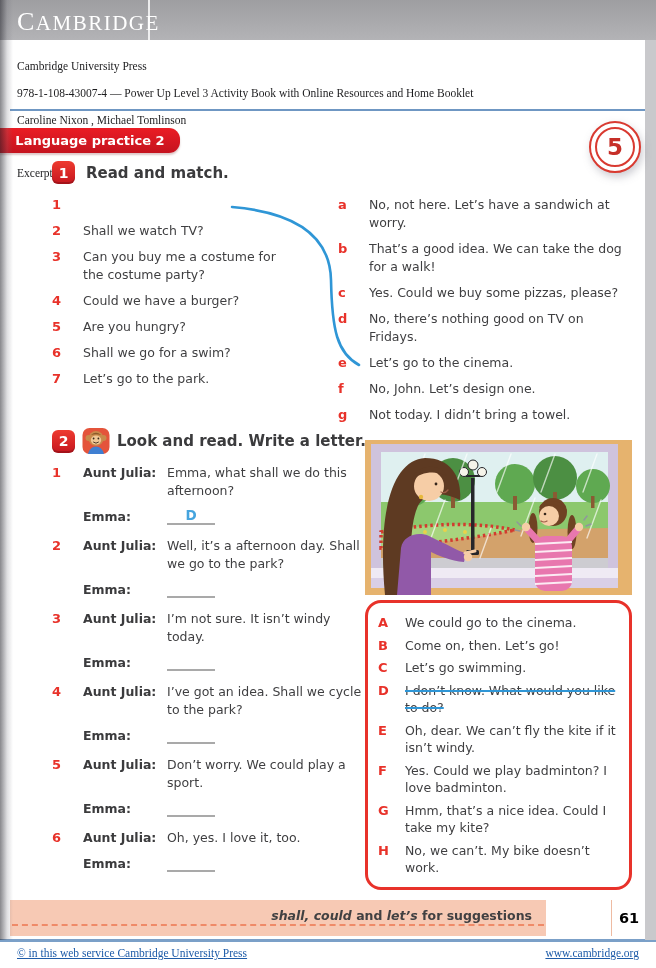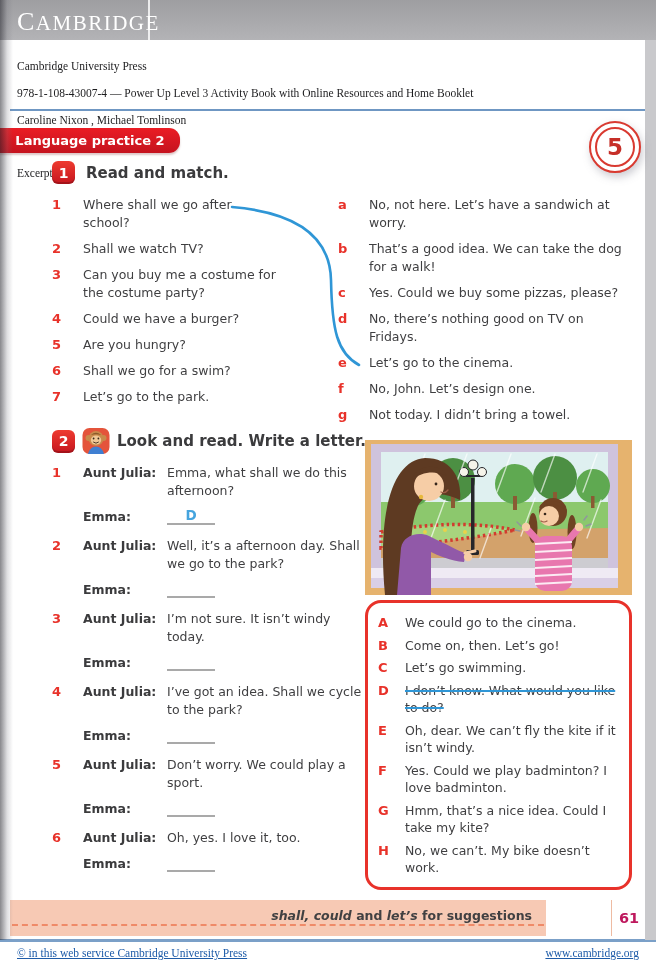--- a/index.html
+++ b/index.html
@@ -78,21 +78,21 @@
   .opt-letter { width:27px; flex:none; color:#e8322a; font-weight:bold; font-size:13px; line-height:17.5px; }
   .opt-text { width:216px; font-size:12.5px; color:#3f3f41; line-height:17.5px; }
   .struck { text-decoration:line-through; text-decoration-color:#2f96d6; text-decoration-thickness:2px; }
 
   
   .bottom-bar { position:absolute; left:10px; top:900px; width:536px; height:36px; background:#f7c9b4; }
   .dash-line { position:absolute; left:2px; right:2px; top:24px; border-top:2px dashed #ef8a68; }
   .hint { position:absolute; right:14px; top:8px; font-size:12.5px; font-weight:bold; color:#414042; white-space:nowrap; }
   .hint i { font-style:italic; }
   .pagenum-box { position:absolute; left:611px; top:900px; width:35px; height:36px; background:#fff;
-    display:flex; align-items:center; justify-content:center; color:#be185d; font-weight:bold; font-size:14.5px;
+    display:flex; align-items:center; justify-content:center; color:#000000; font-weight:bold; font-size:14.5px;
     border-left:1px solid #eebba2; }
   .rule-bottom { position:absolute; left:0; top:939px; width:656px; height:3px; background:#7ba0c8; }
 
   
   .footer-left { position:absolute; left:17px; top:947px; font-family:"Liberation Serif", serif; font-size:11.5px; }
   .footer-right { position:absolute; right:17px; top:947px; font-family:"Liberation Serif", serif; font-size:11.5px; }
   .blue-link { color:#1d5ba8; text-decoration:underline; cursor:pointer; }
 </style>
 </head>
 <body>
@@ -121,21 +121,20 @@
   </div>
 
   <div class="ex-head ex1-head">
     <span class="num-badge">1</span>
     <span class="ex-title">Read and match.</span>
   </div>
 
   <div class="col ex1-left">
     <div class="match-row">
         <span class="match-key">1</span>
-        <span class="match-text">Where shall we go after school?</span>
       </div>
     <div class="match-row">
         <span class="match-key">2</span>
         <span class="match-text">Shall we watch TV?</span>
       </div>
     <div class="match-row">
         <span class="match-key">3</span>
         <span class="match-text">Can you buy me a costume for the costume party?</span>
       </div>
     <div class="match-row">

